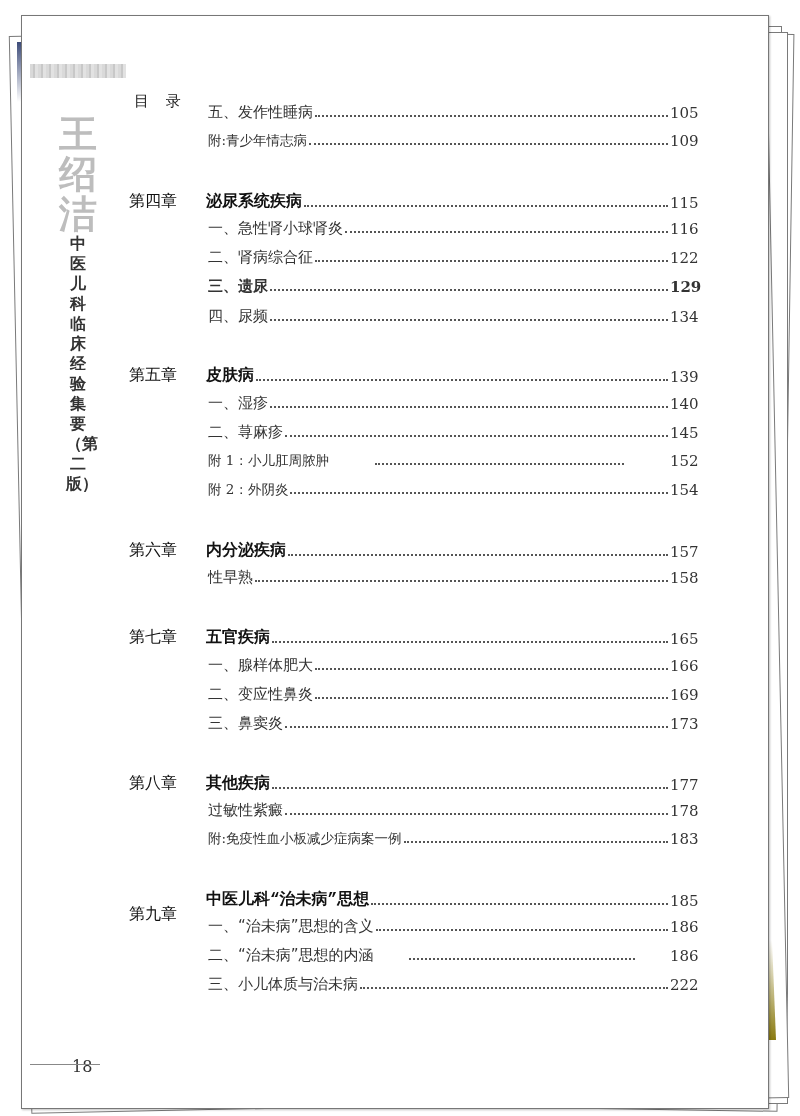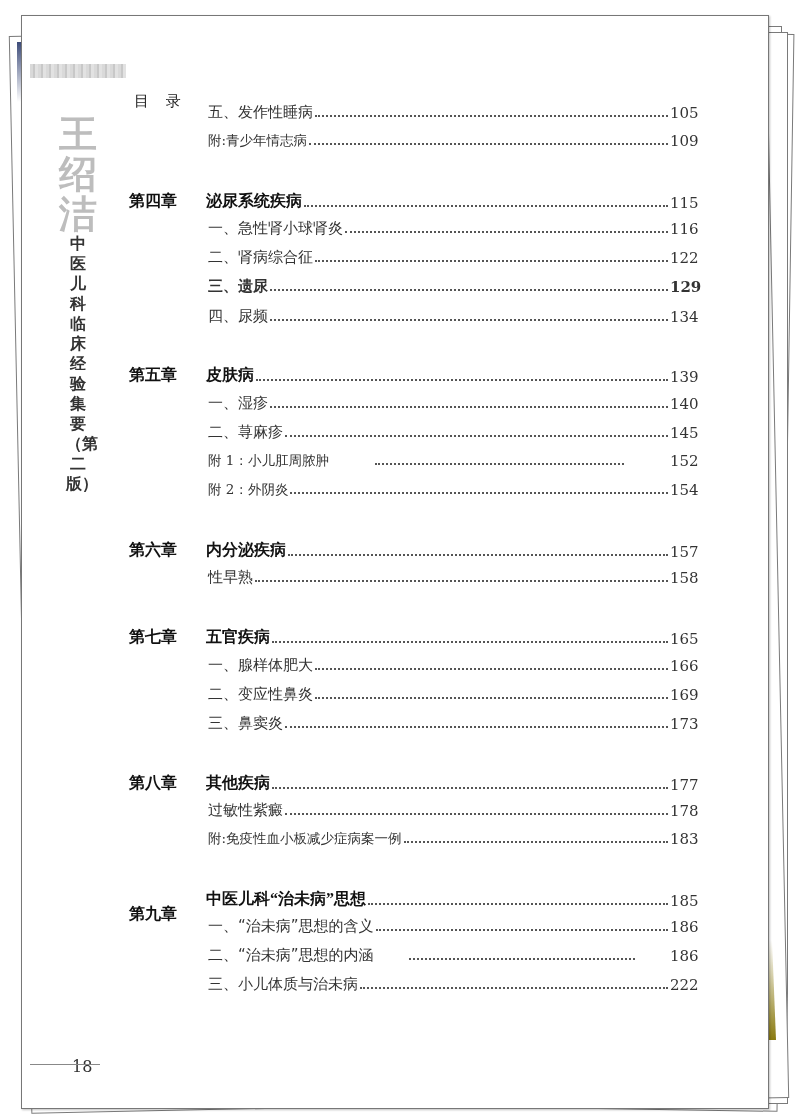--- a/index.html
+++ b/index.html
@@ -21,24 +21,24 @@
                 background:repeating-linear-gradient(90deg,#d9d9d9 0 3px,#c8c8c8 3px 5px,#e2e2e2 5px 8px); }
   .header-title { position:absolute; left:112px; top:44px; font-size:15px; letter-spacing:6px; color:#222;
                   font-family:"DejaVu Sans", sans-serif;margin-top:32px; }
 
   .author { position:absolute; left:36px; top:98px; width:40px; font-size:38px; line-height:40px;
             color:#bdbdbd; font-weight:bold; text-align:center; font-family:"DejaVu Serif", serif; }
   .book-title { position:absolute; left:44px; top:218px; width:24px; font-size:16px; line-height:20px;
                 color:#333; font-weight:bold; text-align:center; font-family:"DejaVu Serif", serif; }
 
   .toc { position:absolute; left:0; top:0; width:100%; }
-  .chap-label { position:absolute; left:107px; font-size:16px; font-weight:bold; color:#111; white-space:nowrap; }
+  .chap-label { position:absolute; left:107px; font-size:16px; font-weight:normal; color:#111; white-space:nowrap; }
   .entry { position:absolute; display:flex; align-items:flex-end; right:70px; }
   .entry .t { white-space:nowrap; font-size:15px; color:#333; font-family:"DejaVu Sans", sans-serif; }
-  .entry.chapter .t { font-size:16px; font-weight:bold; color:#111; font-family:Liberation Serif, serif; }
+  .entry.chapter .t { font-size:16px; font-weight:bold; color:#111; font-family:Liberation Mono, monospace; }
   .entry.appendix .t { font-size:13.5px; font-family:"DejaVu Serif", serif; }
   .entry .dots { flex:1; border-bottom:2px dotted #555; margin:0 2px 5px 2px; height:0; }
   .entry .p { font-size:15px; color:#333; font-family:"DejaVu Serif", serif; width:30px; text-align:left; }
 
   .page-num { position:absolute; left:50px; top:1025px; font-size:16px; color:#333;margin-top:16px; }
   .page-rule { position:absolute; left:8px; top:1048px; width:70px; height:1px; background:#888; }
 </style>
 </head>
 <body>
 

